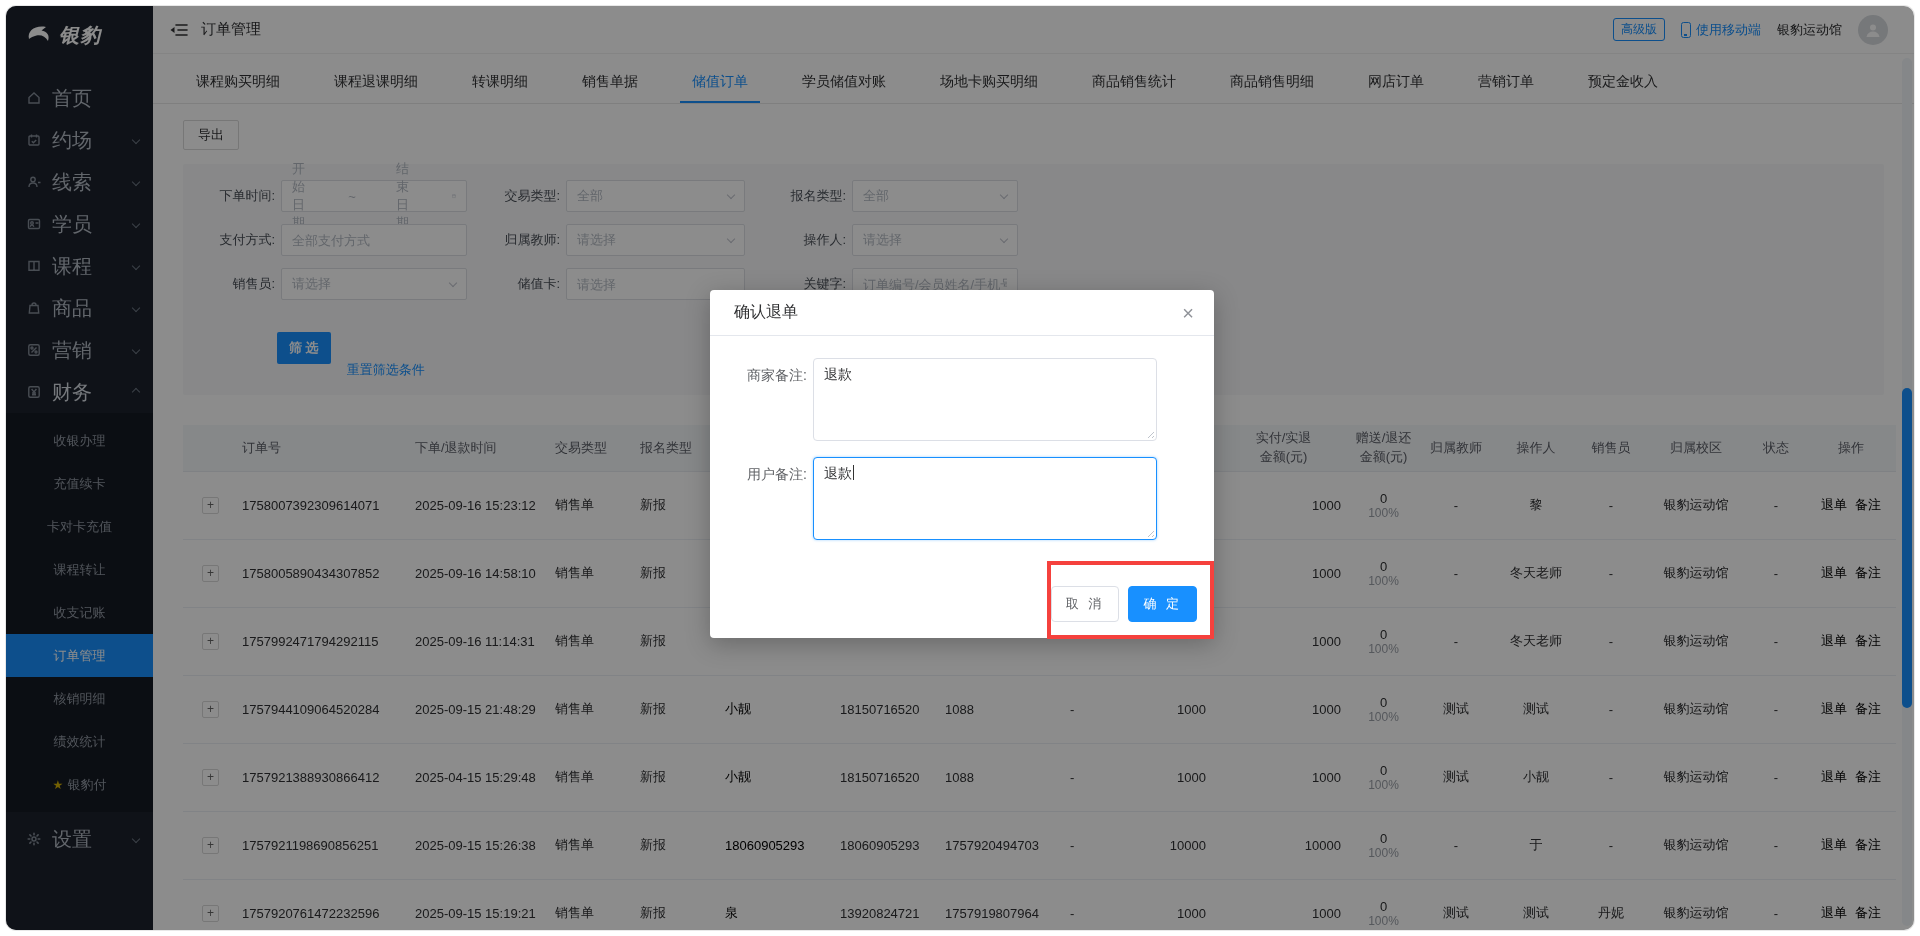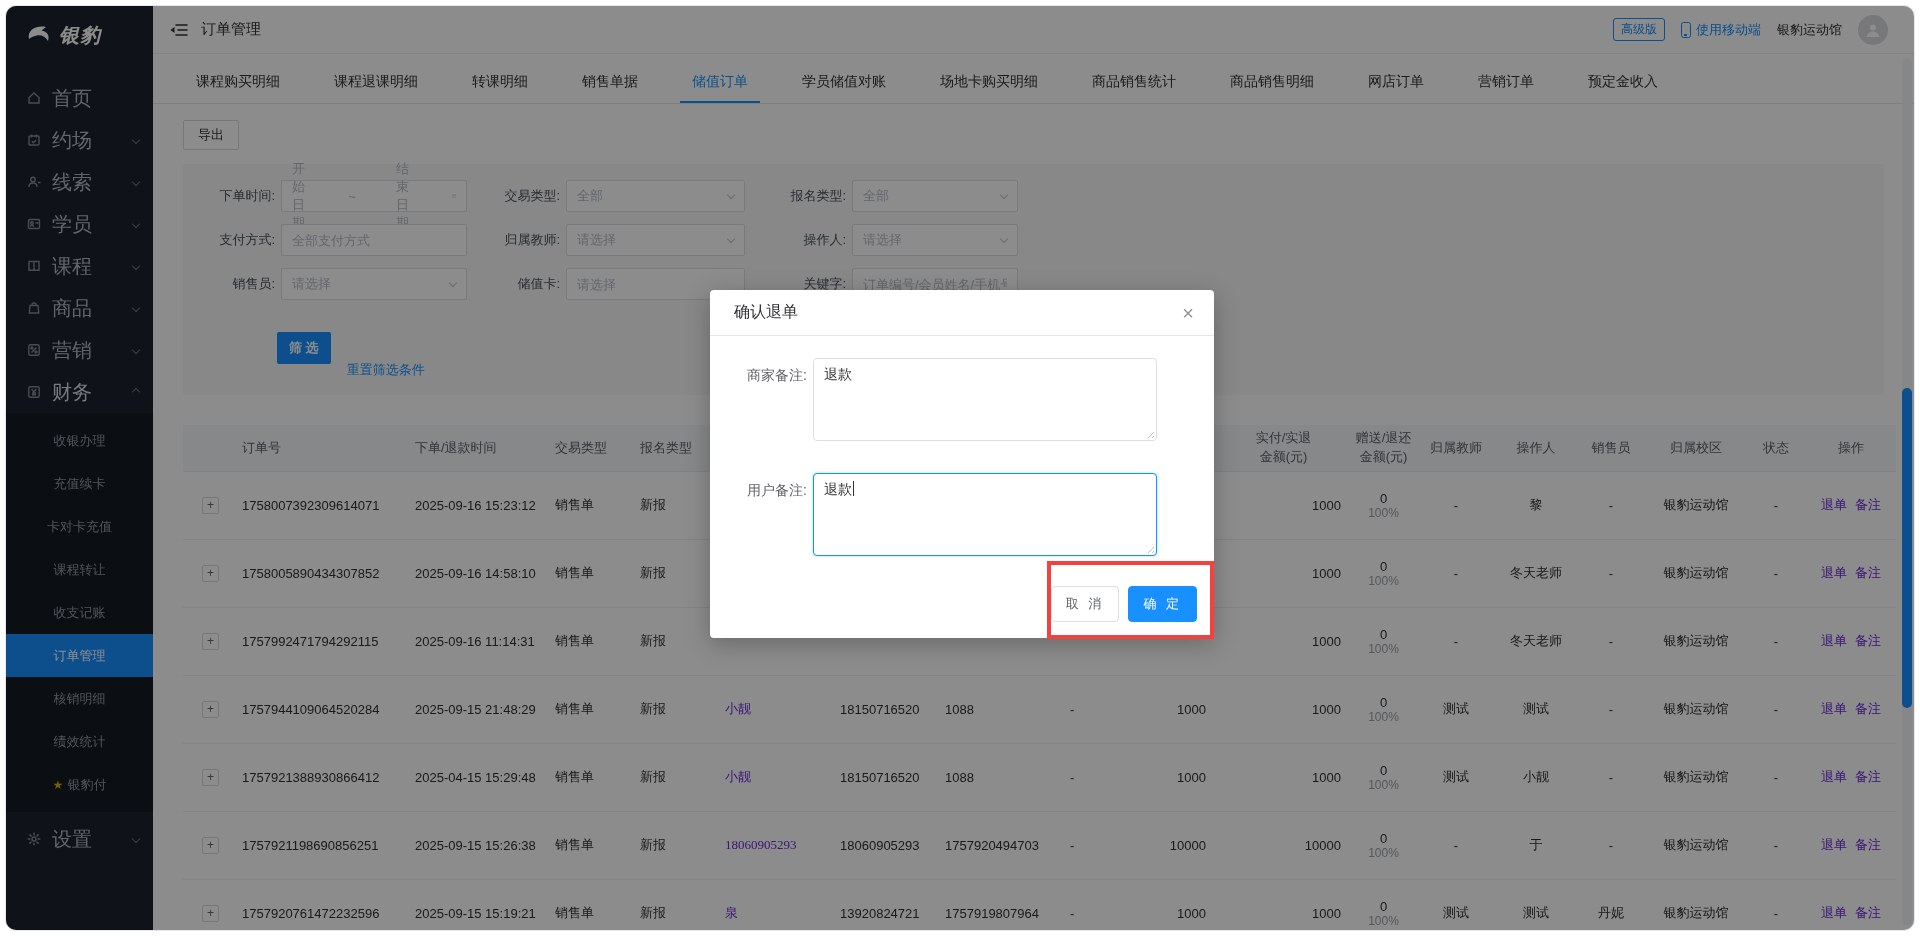--- a/index.html
+++ b/index.html
@@ -61,21 +61,21 @@
   .btn-filter { background:#1890ff; color:#fff; border:none; border-radius:2px; padding:7px 12px; font-size:13px; cursor:pointer;font-weight:bold; }
   .link-reset { color:#1890ff; font-size:13px; margin-left:16px; cursor:pointer;margin-top:45px; }
 
   
   .table-wrap { margin:30px 30px 0; }
   table { width:1713px; table-layout:fixed; border-collapse:collapse; }
   th { background:#f5f7fa; color:#5a5e66; font-size:13px; font-weight:normal; height:46px; border-bottom:1px solid #e8ebf0; text-align:center; }
   td { height:68px; border-bottom:1px solid #ebeef5; font-size:13px; color:#303133; text-align:center; background:#fff; }
   th.al, td.al { text-align:left; padding-left:4px; }
   th.ar, td.ar { text-align:right; padding-right:10px; }
-  td .link { color:#6d28d9; cursor:pointer;font-family:Liberation Serif, serif; }
+  td .link { color:#000000; cursor:pointer; }
   .expand-btn { display:inline-block; width:17px; height:17px; line-height:15px; border:1px solid #d9d9d9; border-radius:2px;
                 color:#666; background:#fff; font-size:12px; text-align:center; cursor:pointer; }
   .two-line { line-height:1.45; }
   .pct { color:#9ba0a8; font-size:12px; }
   .actions .link + .link { margin-left:8px; }
 
   
   .scrollbar-track { position:absolute; right:2px; top:52px; bottom:4px; width:10px; background:#f2f6fa; border-radius:5px; z-index:6; }
   .scrollbar-thumb { position:absolute; right:0; top:330px; width:10px; height:320px; background:#1890ff; border-radius:5px; cursor:pointer; }
 
@@ -536,21 +536,21 @@
     <span class="modal-title">确认退单</span>
     <span class="modal-close">×</span>
   </div>
   <div class="modal-row">
     <span class="m-label">商家备注:</span>
     <div class="ta">
       <span>退款</span>
       <span class="resize-handle"></span>
     </div>
   </div>
-  <div class="modal-row" style="margin-top:32px;">
+  <div class="modal-row" style="margin-top:16px;">
     <span class="m-label">用户备注:</span>
     <div class="ta focused">
       <span>退款</span><span class="caret"></span>
       <span class="resize-handle"></span>
     </div>
   </div>
   <div class="modal-footer">
     <button class="btn-cancel">取 消</button>
     <button class="btn-ok">确 定</button>
   </div>

